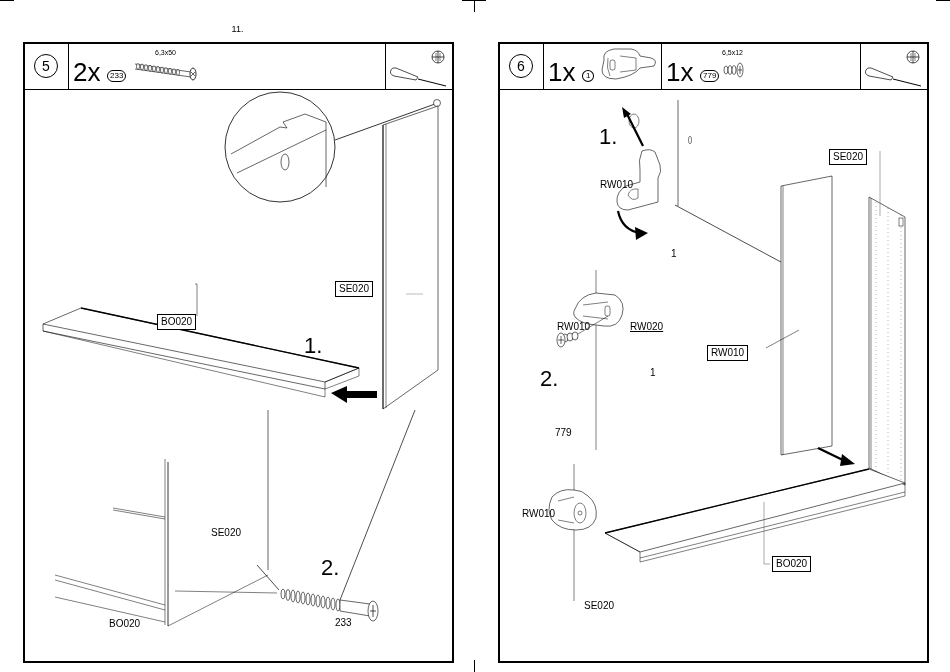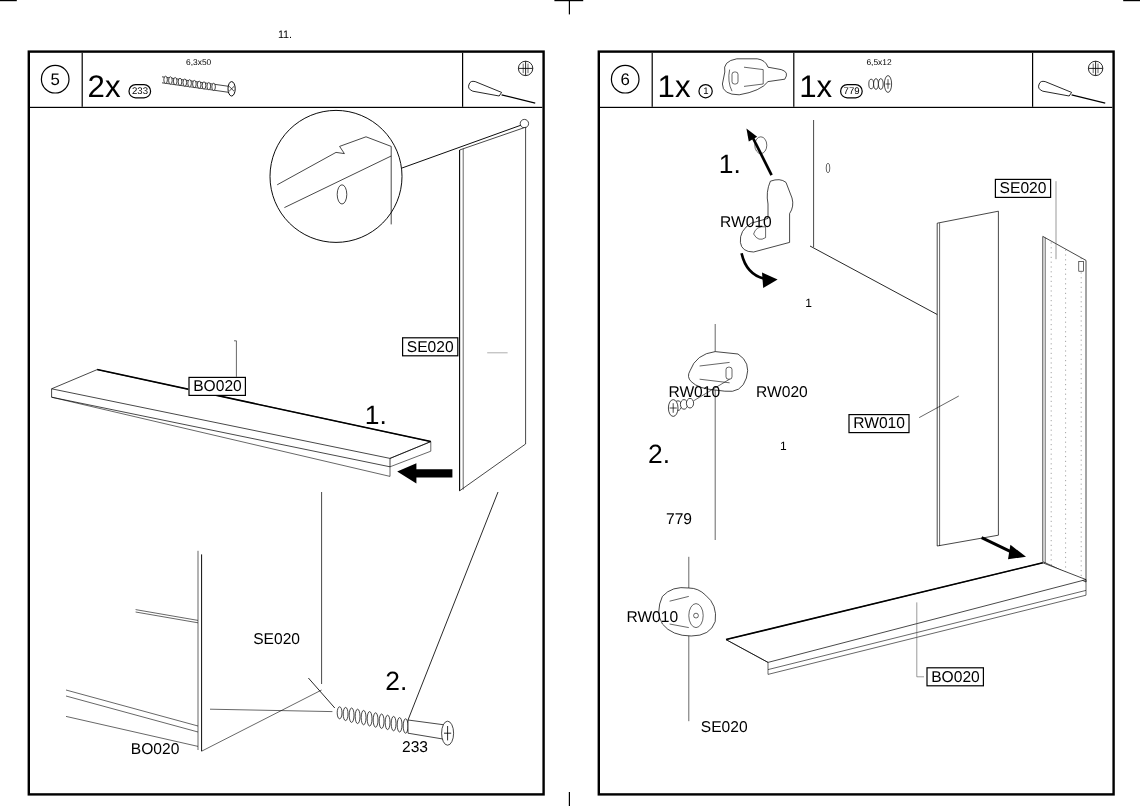--- a/index.html
+++ b/index.html
@@ -9,21 +9,21 @@
   .page.right { left: 475px; }
   .page-num { position: absolute; top: 7px; width: 100%; text-align: center; font-size: 9px; }
   .frame { position: absolute; top: 25px; left: 23px; width: 431px; height: 621px; border: 2px solid #000; box-sizing: border-box; }
   .header { position: absolute; top: 0; left: 0; right: 0; height: 45px; border-bottom: 1px solid #000; }
   .hcell { position: absolute; top: 0; height: 45px; border-right: 1px solid #000; box-sizing: border-box; }
   .step-circle { position: absolute; left: 9px; top: 10px; width: 22px; height: 22px; border: 1px solid #000; border-radius: 50%; font-size: 14px; line-height: 22px; text-align: center; }
   .qty { position: absolute; font-size: 26px; line-height: 26px; top: 15px; }
   .part-badge { position: absolute; font-size: 8px; border: 1px solid #000; border-radius: 8px; padding: 0 2px; line-height: 10px; top: 26px; }
   .dim { position: absolute; font-size: 7px; top: 5px; }
   .drawing { position: absolute; top: 46px; left: 0; width: 427px; height: 571px; }
-  .label { position: absolute; font-size: 13px; line-height: 14px; white-space: nowrap; }
+  .label { position: absolute; font-size: 10px; line-height: 14px; white-space: nowrap; }
   .label.boxed { border: 1px solid #000; padding: 0 3px; background: #fff; }
   .substep { position: absolute; font-size: 22px; line-height: 22px; }
   .small-num { position: absolute; font-size: 10px; }
   .footer { position: absolute; top: 657px; width: 100%; text-align: center; font-size: 6px; color: #222; }
   .crop-mark { position: absolute; background: #000; }
   svg { position: absolute; left: 0; top: 0; overflow: visible; }
 </style>
 </head>
 <body>
 
@@ -236,21 +236,21 @@
         <path d="M264,412 L264,474 L270,474" stroke="#555" stroke-width="0.5" fill="none"></path>
         <path d="M318,358 L347,372" stroke="#000" stroke-width="2.4"></path>
         <path d="M342,364 L355,374 L340,376 Z" fill="#000"></path>
       </svg>
 
       <div class="substep" style="left:99px;top:36px;">1.</div>
       <div class="label" style="left:100px;top:88px;">RW010</div>
       <div class="small-num" style="left:171px;top:158px;">1</div>
       <div class="label boxed" style="left:329px;top:59px;">SE020</div>
       <div class="label" style="left:57px;top:230px;">RW010</div>
-      <div class="label" style="left:130px;top:230px;">RW020</div>
+      <div class="label" style="left:130px;top:230px;text-decoration:underline;">RW020</div>
       <div class="small-num" style="left:150px;top:277px;">1</div>
       <div class="substep" style="left:40px;top:278px;">2.</div>
       <div class="label boxed" style="left:207px;top:255px;">RW010</div>
       <div class="label" style="left:55px;top:336px;">779</div>
       <div class="label" style="left:22px;top:417px;">RW010</div>
       <div class="label" style="left:84px;top:509px;">SE020</div>
       <div class="label boxed" style="left:272px;top:466px;">BO020</div>
     </div>
   </div>
   <div class="footer">M2689</div>

